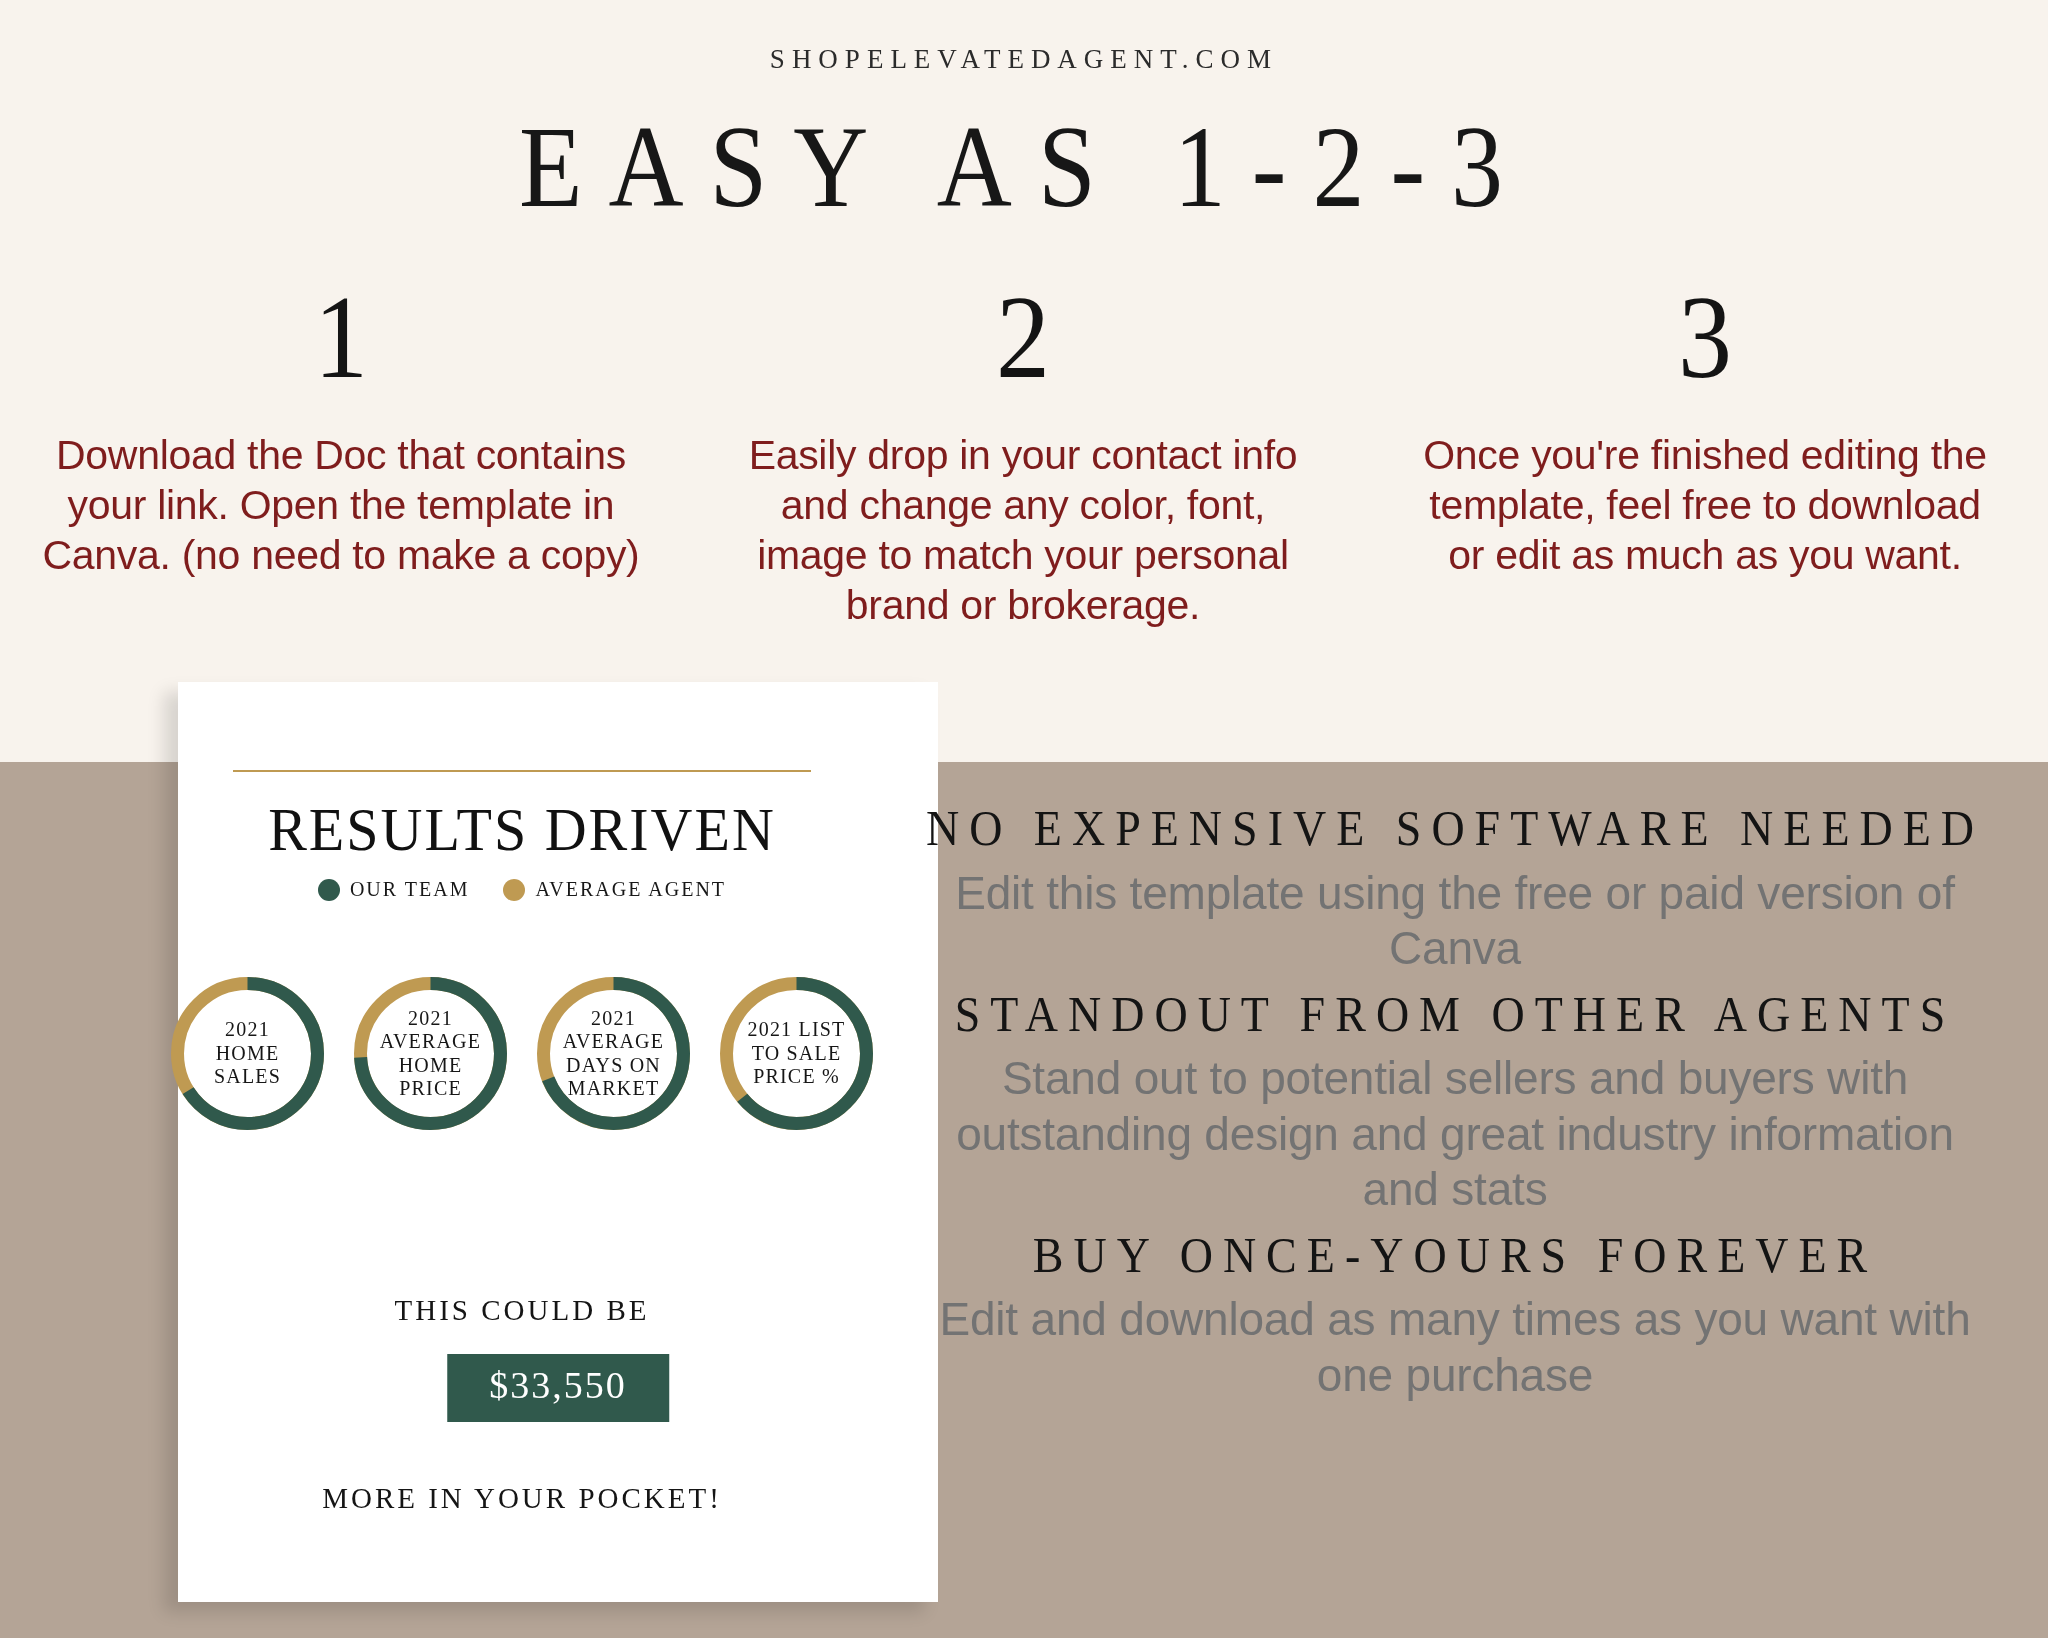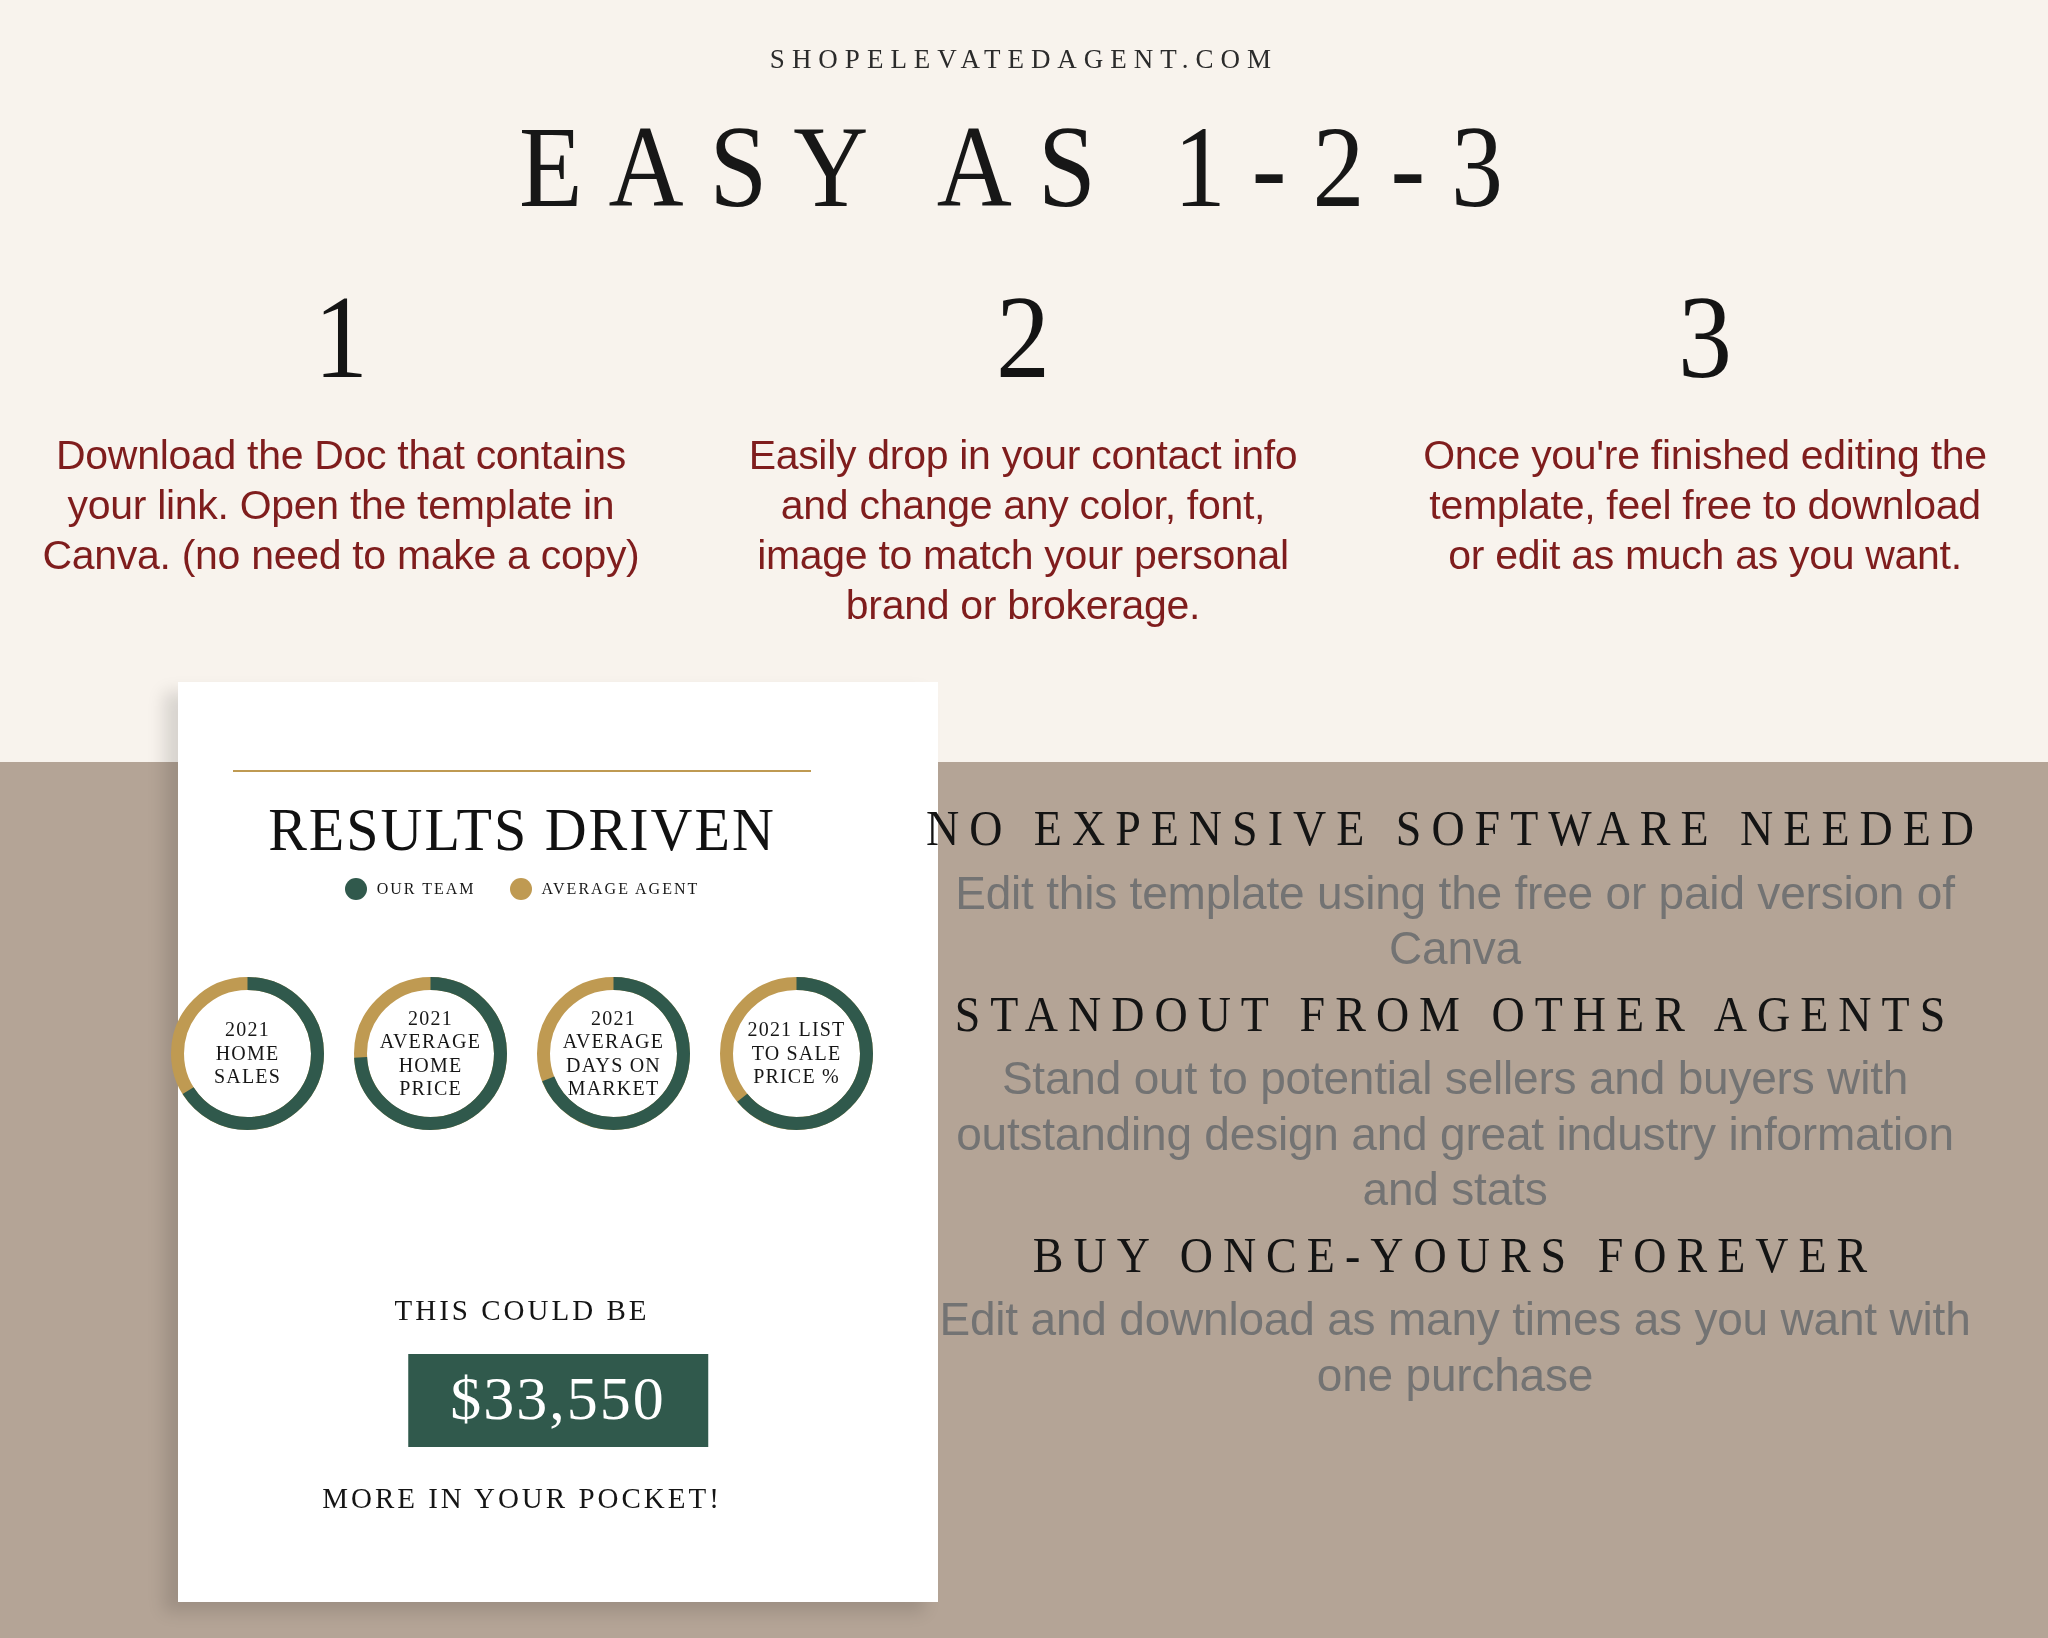--- a/index.html
+++ b/index.html
@@ -57,21 +57,21 @@
   #card-title{
     position:absolute;left:0;top:112px;width:688px;text-align:center;
     font-family:"Liberation Serif",serif;
     font-size:58px;letter-spacing:2px;color:#111;font-weight:400;
     transform:scaleY(1.06);transform-origin:top center;
   }
   #legend{
     position:absolute;left:0;top:196px;width:688px;
     display:flex;justify-content:center;align-items:center;gap:34px;
     font-family:"Liberation Serif",serif;
-    font-size:16px;letter-spacing:2px;color:#181818;
+    font-size:20px;letter-spacing:2px;color:#181818;
   }
   .legend-item{display:flex;align-items:center;gap:10px;}
   .legend-dot{width:22px;height:22px;border-radius:50%;display:inline-block;}
 
   
   #donuts{
     position:absolute;left:6px;top:290px;width:676px;
     display:flex;flex-direction:row;justify-content:center;align-items:center;gap:20px;
   }
   .donut{position:relative;width:163px;height:163px;}
@@ -94,21 +94,21 @@
     position:absolute;left:0;top:612px;width:688px;text-align:center;
     font-family:"Liberation Serif",serif;
     font-size:29px;letter-spacing:3px;color:#151515;
   }
   #amount-box{
     position:absolute;left:50%;top:672px;transform:translateX(-50%);
     background:#30594c;padding:12px 42px 16px 42px;
   }
   #amount-box span{
     font-family:"Liberation Serif",serif;
-    font-size:62px;letter-spacing:2px;color:#ffffff;line-height:1.05;
+    font-size:38px;letter-spacing:2px;color:#ffffff;line-height:1.05;
   }
   #pocket{
     position:absolute;left:0;top:800px;width:688px;text-align:center;
     font-family:"Liberation Serif",serif;
     font-size:29px;letter-spacing:3px;color:#151515;
   }
 
   
   #benefits{
     position:absolute;left:890px;top:800px;width:1130px;

